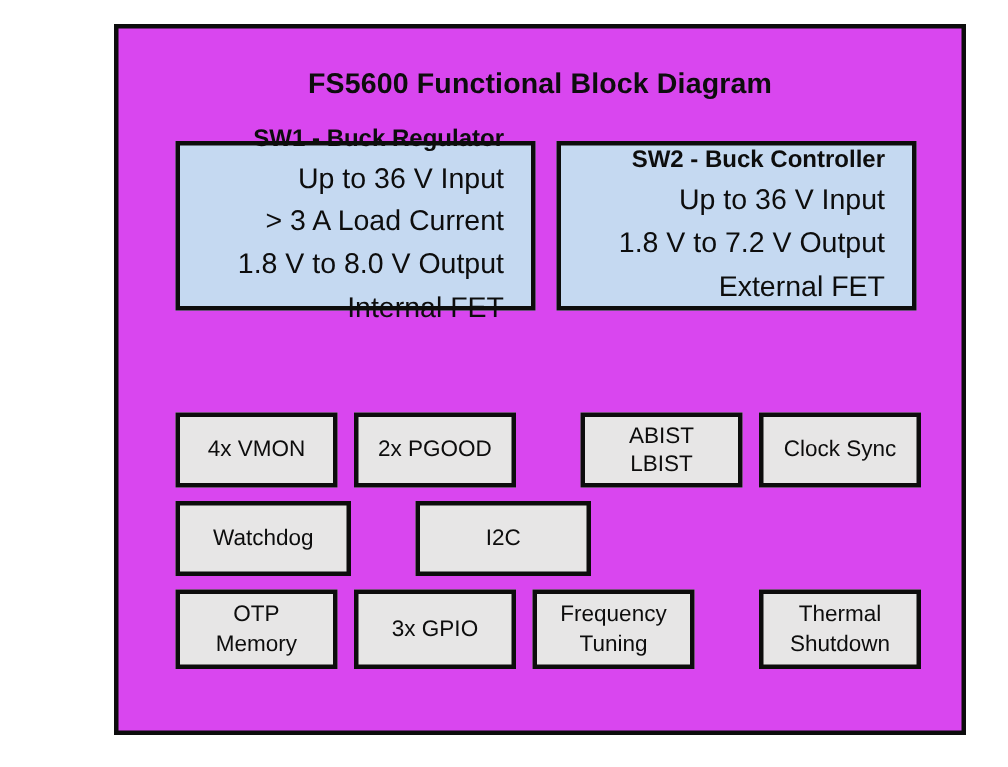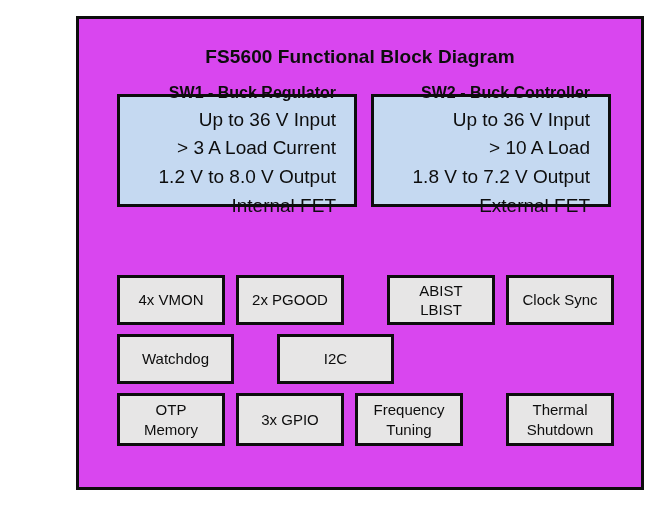--- a/index.html
+++ b/index.html
@@ -131,28 +131,27 @@
   <div class="panel">
 
     <div class="panel-title">FS5600 Functional Block Diagram</div>
 
     <div class="blocks-row">
 
       <div class="sw-block">
         <div class="sw-title">SW1 - Buck Regulator</div>
         <div class="sw-line">Up to 36 V Input</div>
         <div class="sw-line">&gt; 3 A Load Current</div>
-        <div class="sw-line">1.2 V to 8.0 V Output</div>
+        <div class="sw-line">1.8 V to 8.0 V Output</div>
         <div class="sw-line">Internal FET</div>
       </div>
 
       <div class="sw-block">
         <div class="sw-title">SW2 - Buck Controller</div>
         <div class="sw-line">Up to 36 V Input</div>
-        <div class="sw-line">&gt; 10 A Load</div>
         <div class="sw-line">1.8 V to 7.2 V Output</div>
         <div class="sw-line">External FET</div>
       </div>
 
     </div>
 
     <div class="feature-grid">
 
       <div class="grid-row">
         <div class="feature-box col-1">

